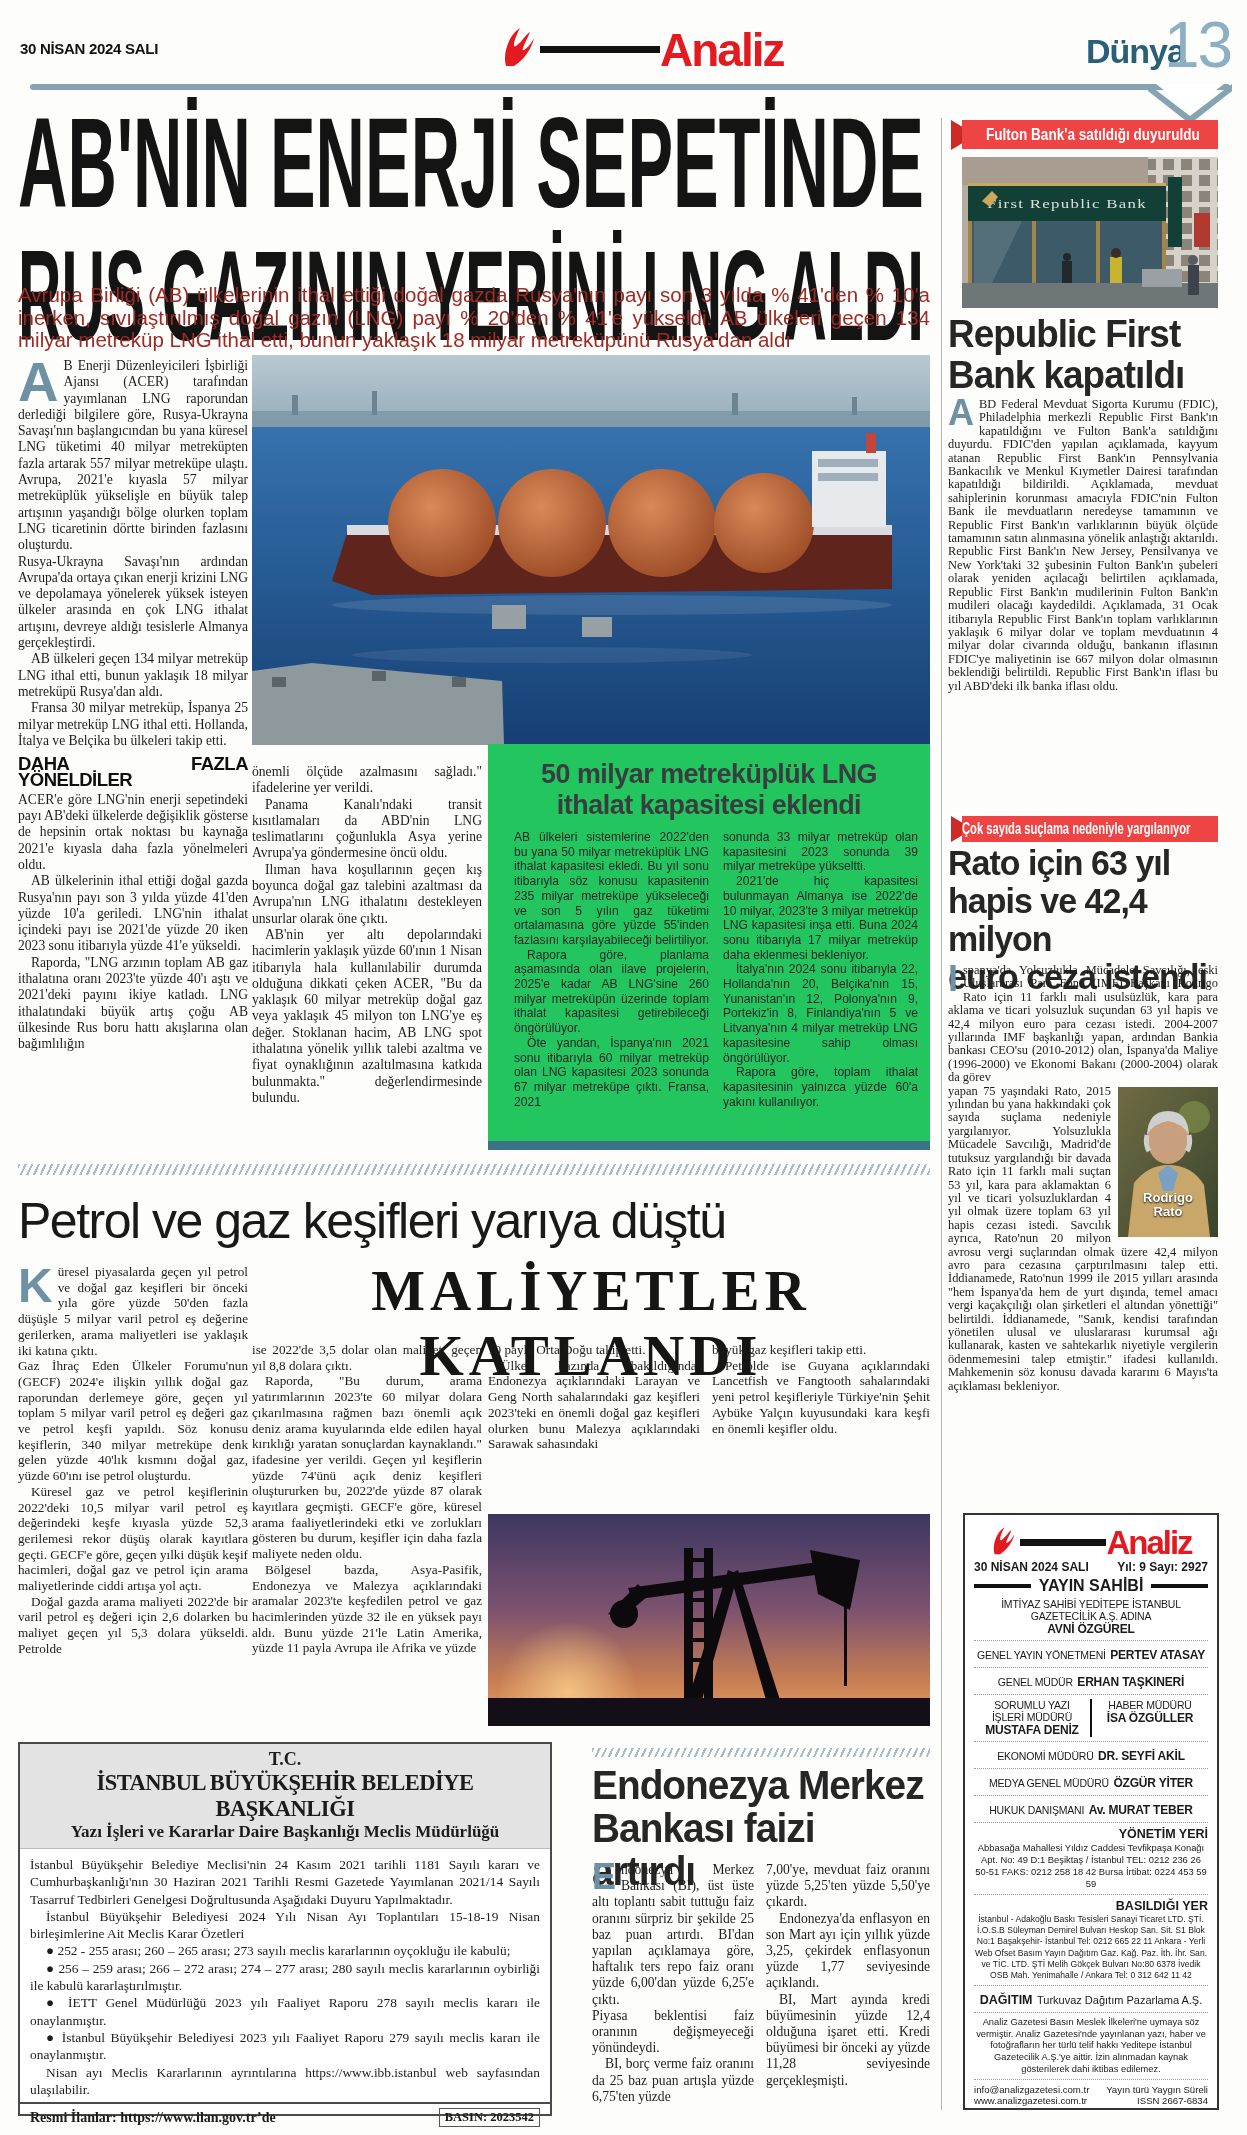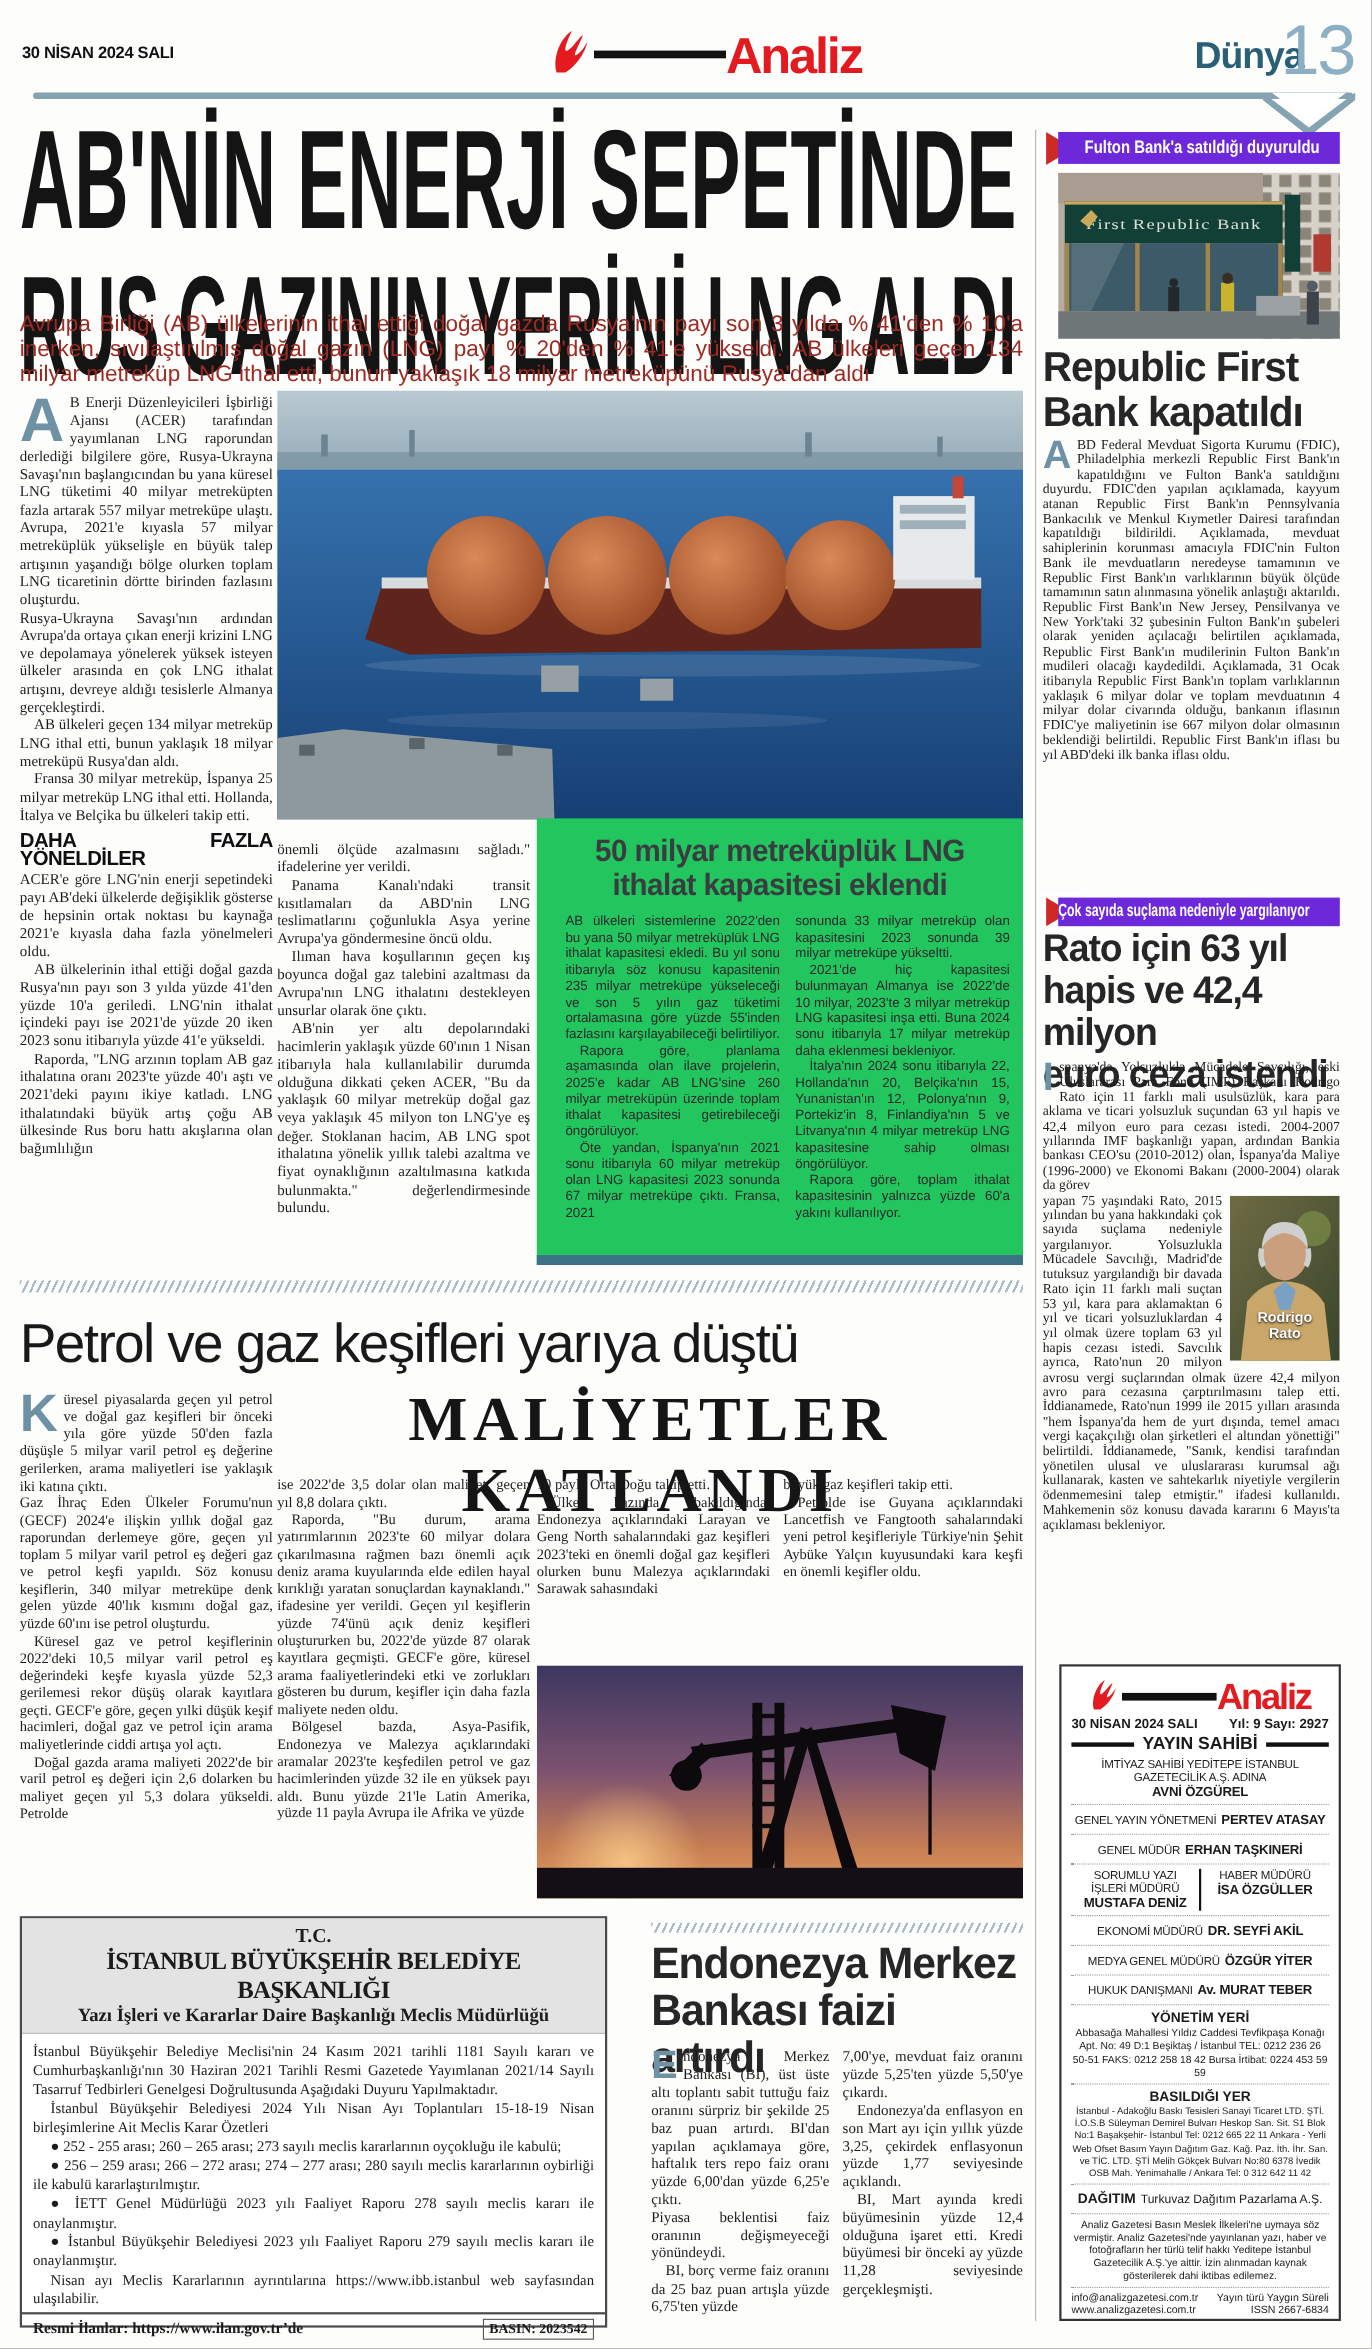--- a/index.html
+++ b/index.html
@@ -36,21 +36,21 @@
   .box50 h2{font-family:"Liberation Sans",sans-serif;font-weight:bold;color:#393d40;font-size:28px;line-height:31px;
             text-align:center;margin:2px 0 10px;letter-spacing:-.5px;transform:scaleX(.96);}
   .box50 .bcols{display:flex;gap:14px;margin-left:14px;}
   .box50 .bcol{flex:1;font-family:"Liberation Sans",sans-serif;font-size:12.1px;line-height:14.7px;text-align:justify;color:#24282a;overflow:hidden;}
   
   .hatch{background:repeating-linear-gradient(115deg,#a9bcc6 0 2px,#ffffff 2px 6px);}
   
   .petrol-hl{font-family:"Liberation Sans",sans-serif;font-size:50px;color:#191919;letter-spacing:-1.5px;}
   .maliyet{font-family:"Liberation Serif",serif;font-weight:bold;font-size:57px;letter-spacing:5px;color:#151515;text-align:center;}
   
-  .kicker{background:#6d28d9;color:#fff;font-family:"Liberation Sans",sans-serif;font-weight:bold;display:flex;align-items:center;}
+  .kicker{background:#ef4444;color:#fff;font-family:"Liberation Sans",sans-serif;font-weight:bold;display:flex;align-items:center;}
   .kicker .ktext{display:inline-block;transform-origin:left center;white-space:nowrap;}
   .karrow{width:0;height:0;border-top:15px solid transparent;border-bottom:15px solid transparent;border-left:25px solid #ce2a25;}
   .karrow-bg{background:#fff;display:flex;align-items:center;justify-content:flex-start;padding-left:3px;}
   
   .side-hl{font-family:"Liberation Sans",sans-serif;font-weight:bold;color:#262626;letter-spacing:-1px;transform:scaleX(.97);transform-origin:left top;}
   
   .rato-photo{float:right;width:100px;height:150px;margin:2px 0 2px 7px;position:relative;}
   .rato-cap{position:absolute;bottom:18px;left:0;right:0;text-align:center;color:#fff;
             font-family:"Liberation Sans",sans-serif;font-weight:bold;font-size:13px;line-height:14px;text-shadow:0 1px 2px #000;}
   
@@ -69,21 +69,21 @@
   .mast .mrow{text-align:center;}
   .dotsep{border-top:1.5px dotted #999;margin:4px 0;}
   .mast .daterow{display:flex;justify-content:space-between;font-size:12px;font-weight:bold;margin-top:3px;}
   .mast .ytitle{display:flex;align-items:center;gap:8px;font-weight:bold;font-size:16px;margin:3px 0;}
   .mast .ytitle .bar{flex:1;height:4px;background:#111;}
   .mast .lbl{font-size:10.5px;letter-spacing:-.2px;}
   .mast .val{font-size:12px;font-weight:bold;letter-spacing:-.2px;}
   .mast .two{display:flex;}
   .mast .two .cell{flex:1;padding:0 4px;}
   .mast .two .cell + .cell{border-left:2px solid #111;}
-  .mast .blocktitle{font-weight:bold;font-size:12.5px;margin-bottom:1px;}
+  .mast .blocktitle{font-weight:bold;font-size:12.5px;margin-bottom:1px;text-align:right;}
   .mast .tiny{font-size:8.6px;line-height:11.2px;}
   .mast .pledge{font-size:9.3px;line-height:11.6px;}
   .mast .webrow{display:flex;justify-content:space-between;font-size:9.6px;}
   .vrule{background:#b5b5b5;}
 </style>
 </head>
 <body>
 
 <div class="page">
 

